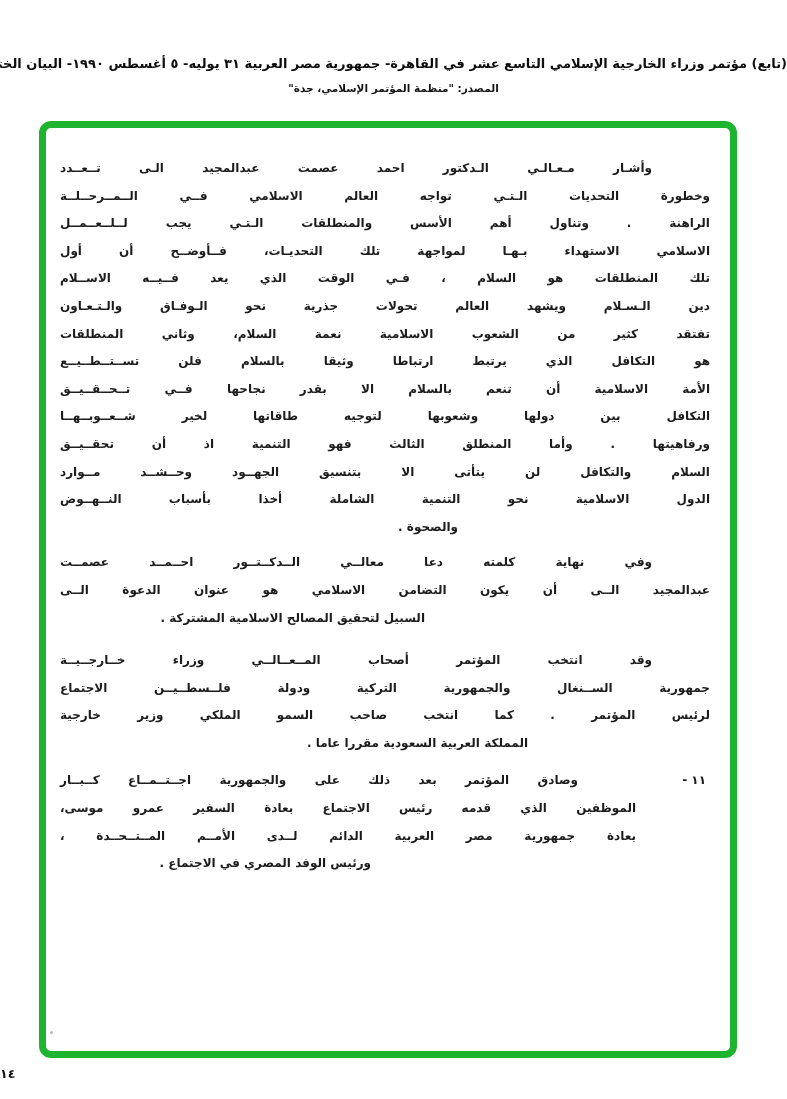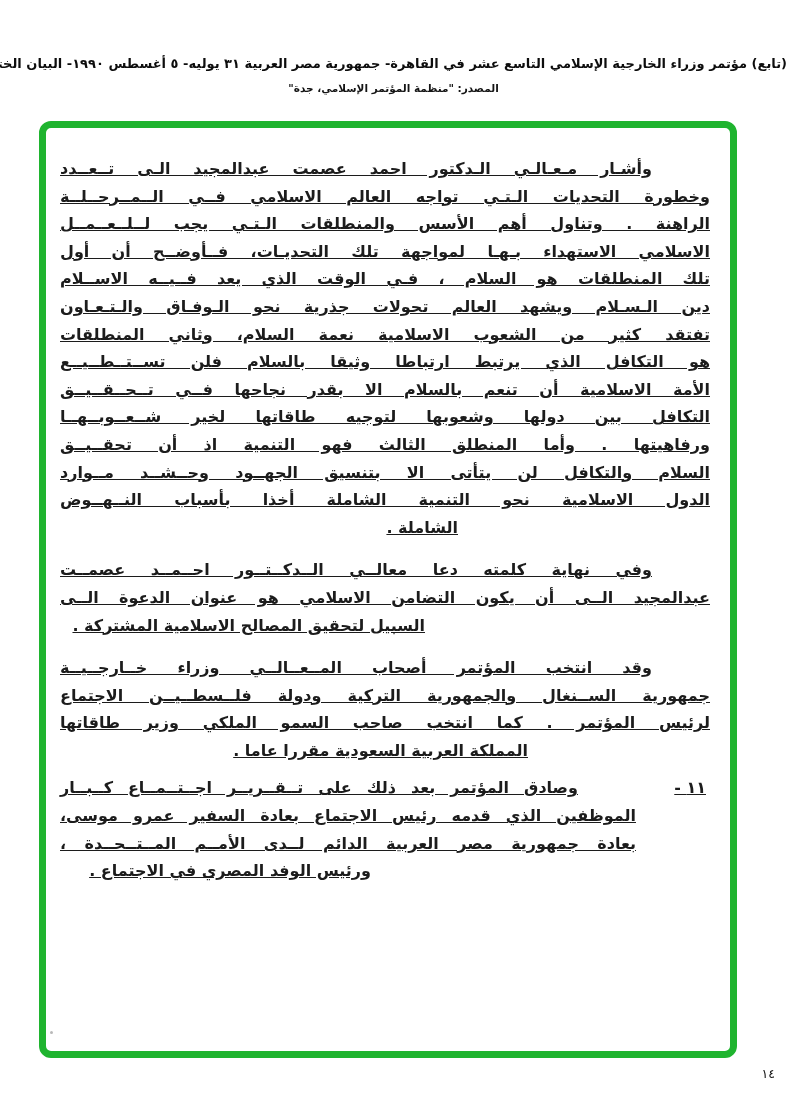--- a/index.html
+++ b/index.html
@@ -50,63 +50,62 @@
     background: transparent;
   }
 
   
   .doc {
     position: absolute;
     left: 60px;
     top: 155px;
     width: 650px;
     direction: rtl;
-    font-size: 16px;
+    font-size: 12px;
     font-weight: bold;
     color: #1c1c1c;
-    text-decoration: underline;
   }
   .line {
     line-height: 27.6px;
     text-align: justify;
     text-align-last: justify;
   }
   .indent { padding-right: 58px; }
   .endline {
     text-align: right;
     text-align-last: right;
   }
   .p1-last { padding-right: 252px; }
   .p2-last { padding-right: 285px; text-align: center; }
   .i10-last { padding-right: 182px; }
   .i11-last { padding-right: 265px; text-align: center; }
 
-  .para2 { margin-top: 15px; }
+  .para2 { margin-top: 8px; }
 
   .item { display: flex; }
   .item10 { margin-top: 15px; }
   .item11 { margin-top: 10px; }
   .item-number {
     flex: 0 0 70px;
     line-height: 27.6px;
     text-align: right;
     padding-right: 4px;
     white-space: nowrap;
   }
   .item-lines { flex: 1 1 auto; min-width: 0; }
 
   
   .page-number {
     position: absolute;
     top: 1066px;
     left: 0;
     right: 12px;
-    text-align: right;
+    text-align: left;
     font-size: 12.5px;
-    font-weight: normal;
+    font-weight: bold;
     letter-spacing: 5px;
     color: #111111;
   }
 
   
   .speck {
     position: absolute;
     left: 50px;
     top: 1031px;
     width: 3px;
@@ -136,42 +135,42 @@
       <div class="line">الاسلامي الاستهداء بـهـا لمواجهة تلك التحديـات، فــأوضــح أن أول</div>
       <div class="line">تلك المنطلقات هو السلام ، فـي الوقت الذي يعد فــيــه الاســلام</div>
       <div class="line">دين الـسـلام ويشهد العالم تحولات جذرية نحو الـوفـاق والـتـعـاون</div>
       <div class="line">تفتقد كثير من الشعوب الاسلامية نعمة السلام، وثاني المنطلقات</div>
       <div class="line">هو التكافل الذي يرتبط ارتباطا وثيقا بالسلام فلن تســتــطــيــع</div>
       <div class="line">الأمة الاسلامية أن تنعم بالسلام الا بقدر نجاحها فــي تــحــقــيــق</div>
       <div class="line">التكافل بين دولها وشعوبها لتوجيه طاقاتها لخير شــعــوبــهــا</div>
       <div class="line">ورفاهيتها . وأما المنطلق الثالث فهو التنمية اذ أن تحقــيــق</div>
       <div class="line">السلام والتكافل لن يتأتى الا بتنسيق الجهــود وحــشــد مــوارد</div>
       <div class="line">الدول الاسلامية نحو التنمية الشاملة أخذا بأسباب النــهــوض</div>
-      <div class="line endline p1-last">الشاملة .</div>
+      <div class="line endline p1-last">والصحوة .</div>
     </div>
 
     <div class="para para2">
       <div class="line indent">وفي نهاية كلمته دعا معالــي الــدكــتــور احــمــد عصمــت</div>
       <div class="line">عبدالمجيد الــى أن يكون التضامن الاسلامي هو عنوان الدعوة الــى</div>
       <div class="line endline p2-last">السبيل لتحقيق المصالح الاسلامية المشتركة .</div>
     </div>
 
     <div class="item item10">
       <div class="item-lines">
         <div class="line indent">وقد انتخب المؤتمر أصحاب المــعــالــي وزراء خــارجــيــة</div>
         <div class="line">جمهورية الســنغال والجمهورية التركية ودولة فلــسطــيــن الاجتماع</div>
-        <div class="line">لرئيس المؤتمر . كما انتخب صاحب السمو الملكي وزير طاقاتها</div>
+        <div class="line">لرئيس المؤتمر . كما انتخب صاحب السمو الملكي وزير خارجية</div>
         <div class="line endline i10-last">المملكة العربية السعودية مقررا عاما .</div>
       </div>
     </div>
 
     <div class="item item11">
       <div class="item-number">١١ -</div>
       <div class="item-lines">
-        <div class="line indent">وصادق المؤتمر بعد ذلك على تــقــريــر اجــتــمــاع كــبــار</div>
+        <div class="line indent">وصادق المؤتمر بعد ذلك على والجمهورية اجــتــمــاع كــبــار</div>
         <div class="line">الموظفين الذي قدمه رئيس الاجتماع بعادة السفير عمرو موسى،</div>
         <div class="line">بعادة جمهورية مصر العربية الدائم لــدى الأمــم المــتــحــدة ،</div>
         <div class="line endline i11-last">ورئيس الوفد المصري في الاجتماع .</div>
       </div>
     </div>
 
   </div>
 
   <div class="speck"></div>
 

